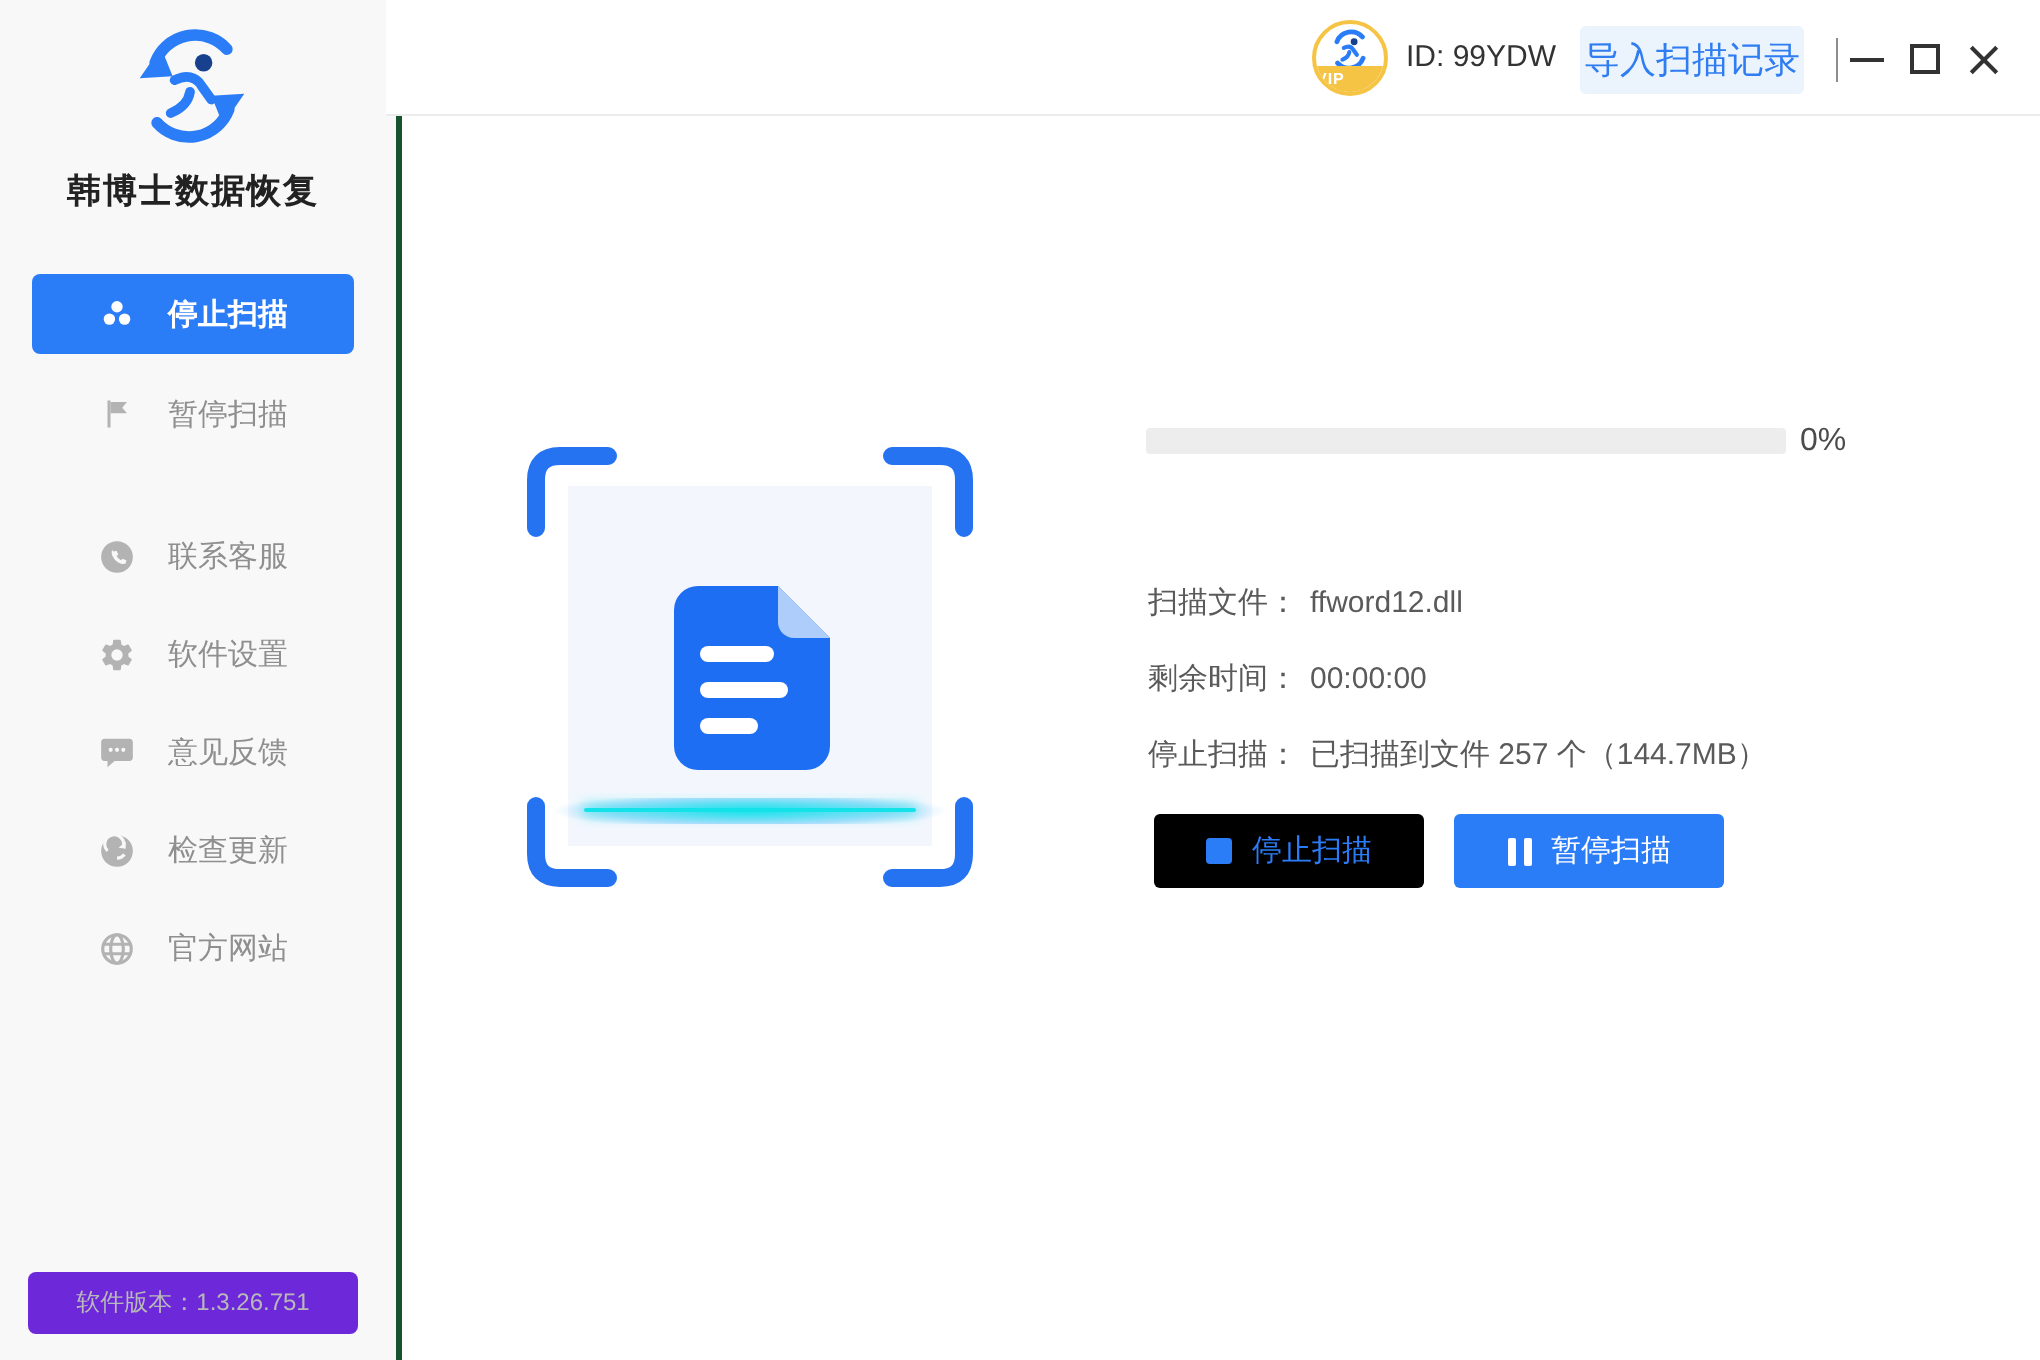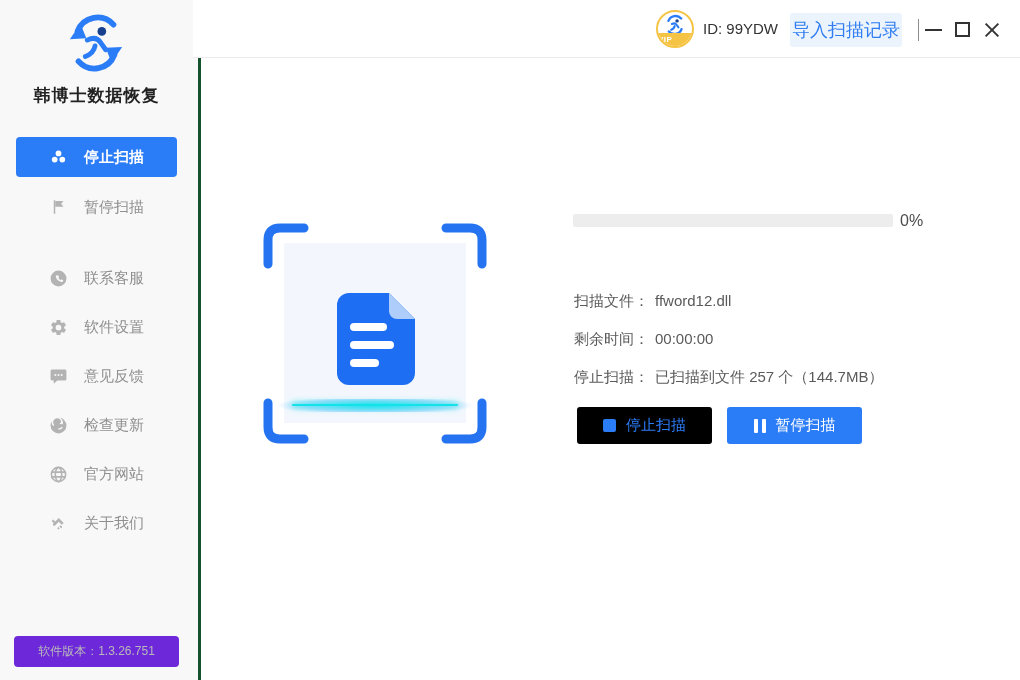--- a/index.html
+++ b/index.html
@@ -147,30 +147,20 @@
       <span class="sicon">
         <svg viewBox="0 0 24 24" width="19" height="19" fill="none" stroke="currentColor" stroke-width="2">
           <circle cx="12" cy="12" r="9"></circle>
           <ellipse cx="12" cy="12" rx="4" ry="9"></ellipse>
           <path d="M3.5 9h17M3.5 15h17"></path>
         </svg>
       </span>
       <span class="slabel">官方网站</span>
     </div>
 
-    <div class="side-item" style="top:503px">
-      <span class="sicon">
-        <svg viewBox="0 0 24 24" width="19" height="19" fill="currentColor">
-          <path d="M12.3 5.2l6.2 6.2-2.3 2.3-3.9-3.9-4.6 4.6a1.6 1.6 0 01-2.3-2.3l5.4-5.4 1.5-1.5z"></path>
-          <path d="M14.8 14.2l2.1 2.1-1.6 1.6-2.1-2.1zM11.9 16.4l1.7 1.7-1.5 1.5-1.7-1.7z"></path>
-          <path d="M5.2 6.9l3.2 3.2-1.8 1.8-3.2-3.2z"></path>
-        </svg>
-      </span>
-      <span class="slabel">关于我们</span>
-    </div>
 
     <div class="version-badge">软件版本：1.3.26.751</div>
   </div>
 
   <div class="topbar">
     <div class="avatar">
       <svg viewBox="0 0 64 64">
         <g fill="none" stroke="#2b7cf7" stroke-width="7" stroke-linecap="round">
           <path d="M50 13 A22 22 0 0 0 13 20"></path>
           <path d="M14 51 A22 22 0 0 0 51 44"></path>

